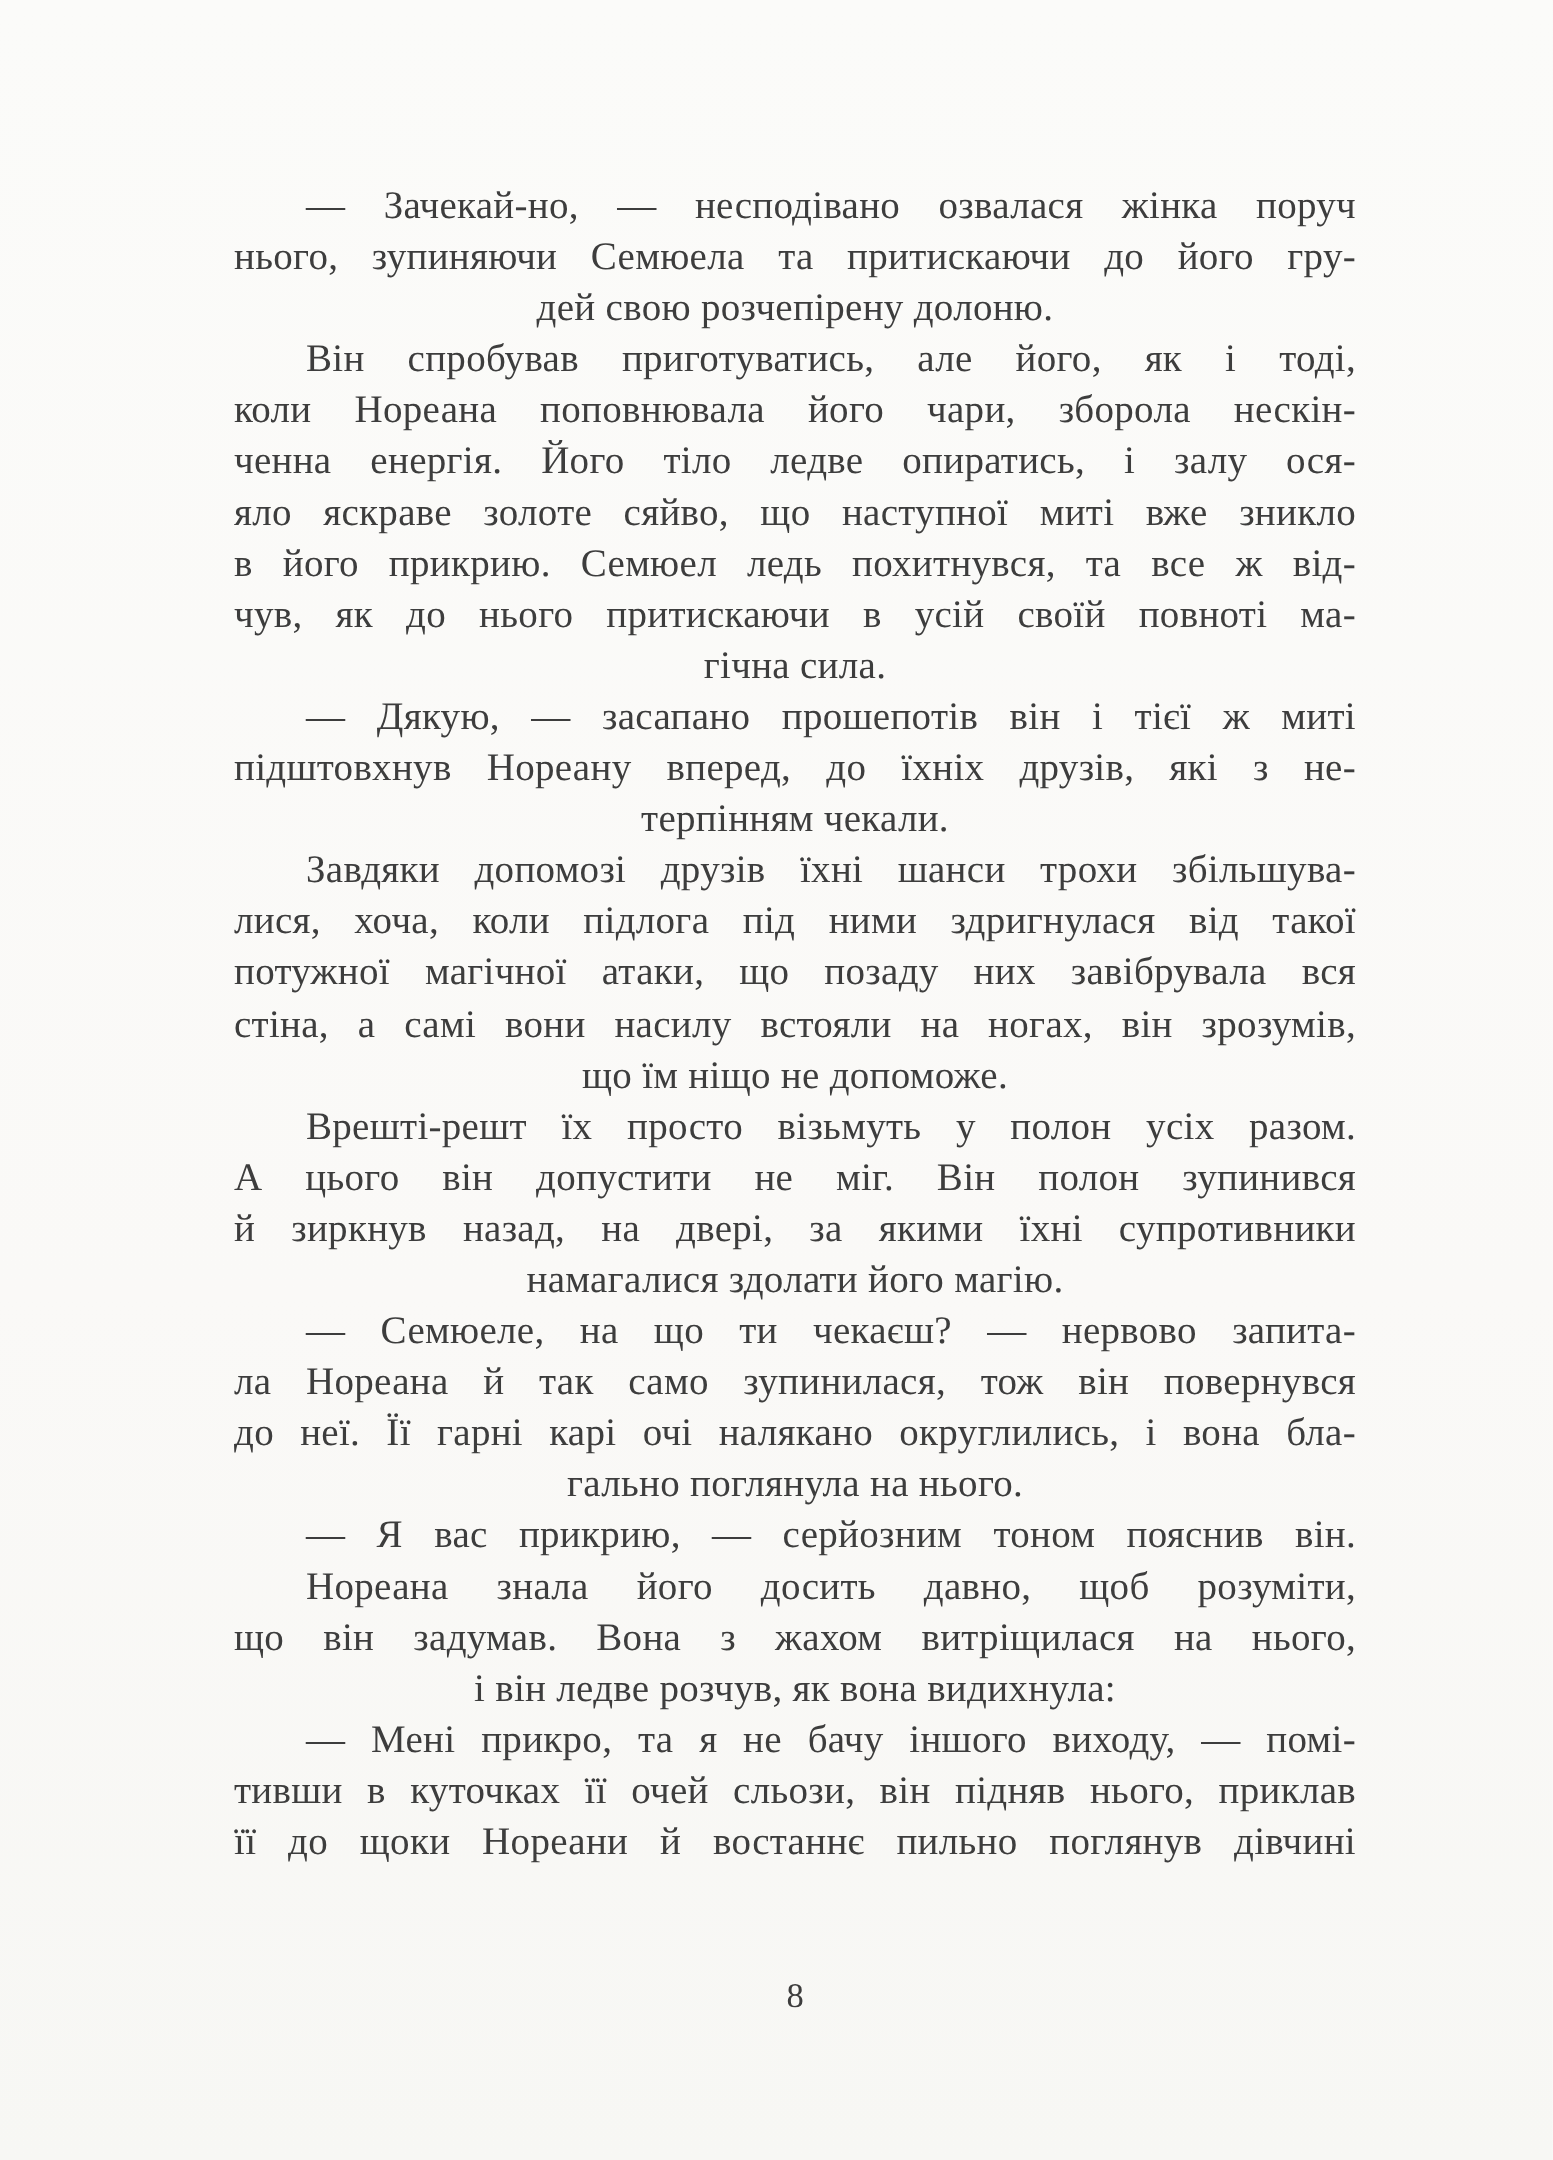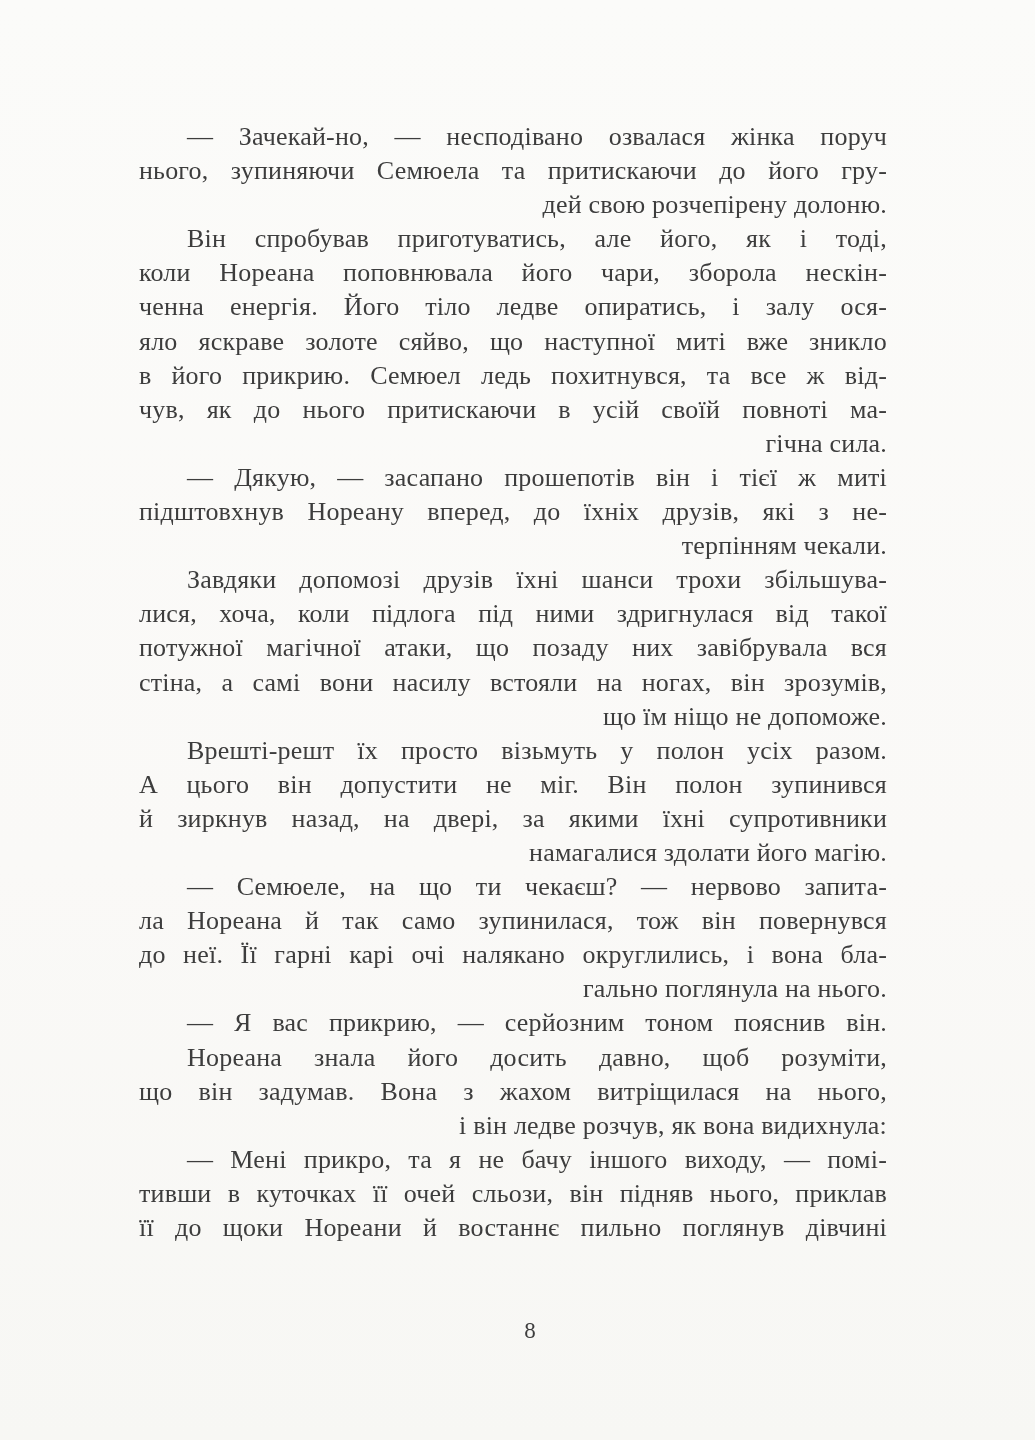--- a/index.html
+++ b/index.html
@@ -14,31 +14,31 @@
     background: #fafaf8;
     font-family: "Liberation Serif", serif;
   }
   .page {
     position: absolute;
     inset: 0;
     background: linear-gradient(180deg, #fbfbf9 0%, #faf9f7 60%, #f7f7f4 100%);
   }
   .text-block {
     position: absolute;
-    left: 139px;
+    left: 156px;
     top: 120px;
     width: 748px;
   }
   .line {
     font-size: 26px;
     line-height: 34.1px;
     height: 34.1px;
     overflow: hidden;
     color: var(--ink, #3c3c3c);
-    text-align: right;
+    text-align: center;
     letter-spacing: 0.2px;
     white-space: normal;
   }
   .line.j {
     text-align: justify;
     text-align-last: justify;
   }
   .line.ind {
     text-indent: 48px;
   }

